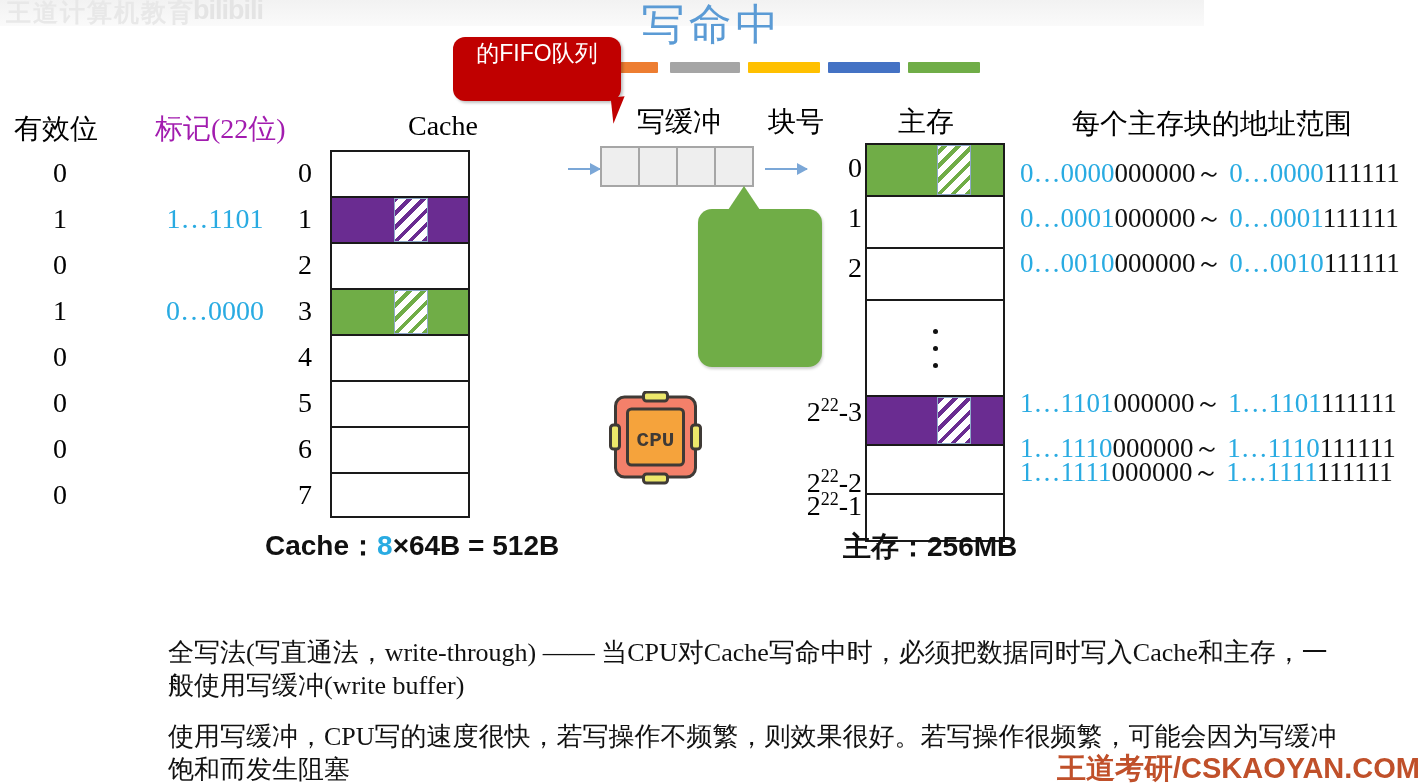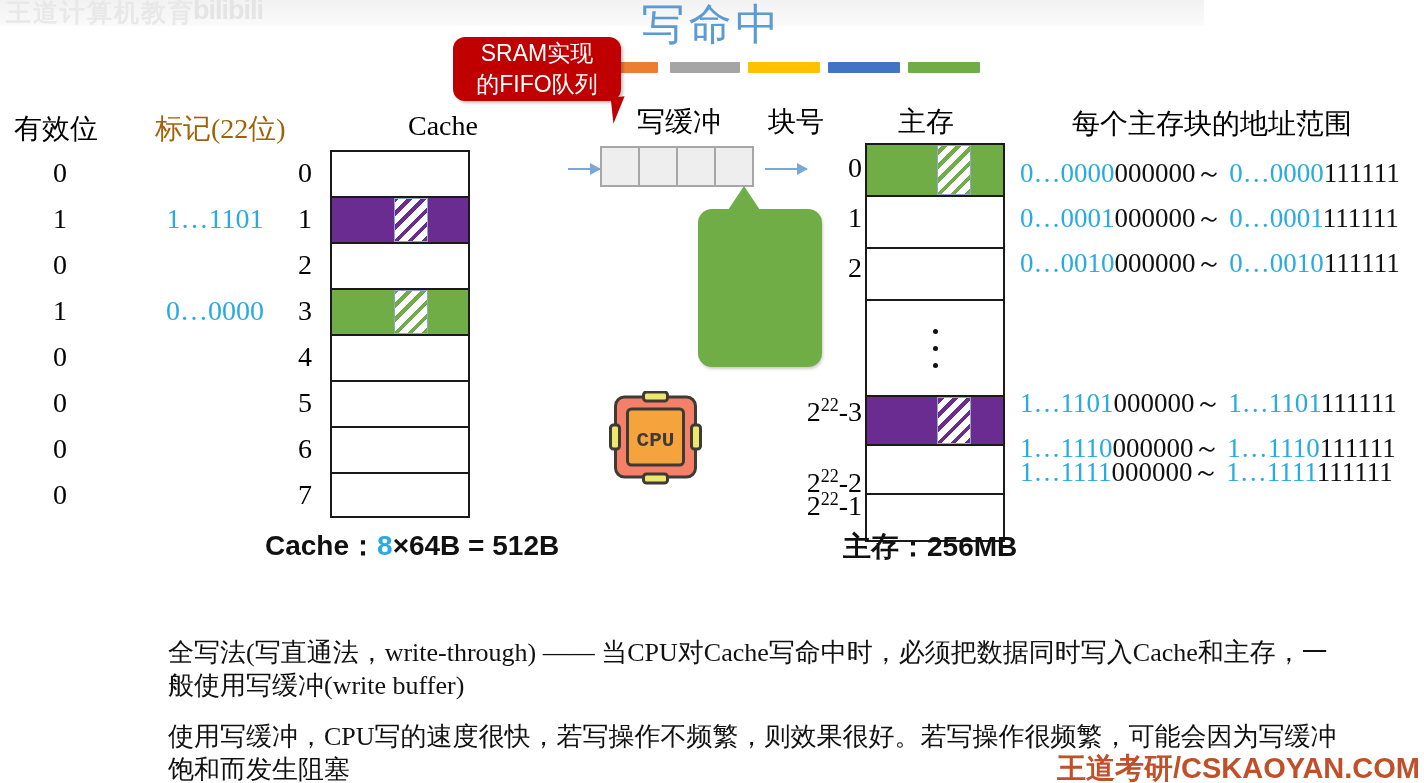--- a/index.html
+++ b/index.html
@@ -66,21 +66,21 @@
   }
   .callout-green .tail-up {
     position:absolute; left:30px; top:-23px; width:0;height:0;
     border-left:16px solid transparent;
     border-right:16px solid transparent;
     border-bottom:24px solid #70ad47;
   }
 
   
   .hdr { position:absolute; font-size:28px; color:#000; white-space:nowrap; }
-  .hdr.blue { color:#a16207; }
+  .hdr.blue { color:#a21caf; }
   .num { position:absolute; font-size:28px; color:#000; text-align:center; }
   .num.blue { color:#29abe2; }
 
   
   .cache-table { position:absolute; left:330px; top:150px; width:140px; }
   .crow {
     position:relative; height:46px; border:2px solid #1a1a1a; border-bottom:none;
     background:#fff;
   }
   .crow:last-child { border-bottom:2px solid #1a1a1a; }
@@ -173,21 +173,20 @@
 
   <div class="bars">
     <div class="bar" id="bar0" style="left: 0px; width: 38px; background: rgb(237, 125, 49);"></div>
     <div class="bar" id="bar1" style="left: 50px; width: 70px; background: rgb(165, 165, 165);"></div>
     <div class="bar" id="bar2" style="left: 128px; width: 72px; background: rgb(255, 192, 0);"></div>
     <div class="bar" id="bar3" style="left: 208px; width: 72px; background: rgb(68, 114, 196);"></div>
     <div class="bar" id="bar4" style="left: 288px; width: 72px; background: rgb(112, 173, 71);"></div>
   </div>
 
   <div class="callout-red">
-    <div>SRAM实现</div>
     <div>的FIFO队列</div>
     <div class="tail"></div>
   </div>
 
   <div class="hdr" style="left:14px;  top:110px;">有效位</div>
   <div class="hdr blue" style="left:155px; top:110px;">标记(22位)</div>
   <div class="hdr" style="left:360px; top:110px;margin-left:48px;">Cache</div>
   <div class="hdr" style="left:637px; top:103px;">写缓冲</div>
   <div class="hdr" style="left:768px; top:103px;">块号</div>
   <div class="hdr" style="left:898px; top:103px;">主存</div>

